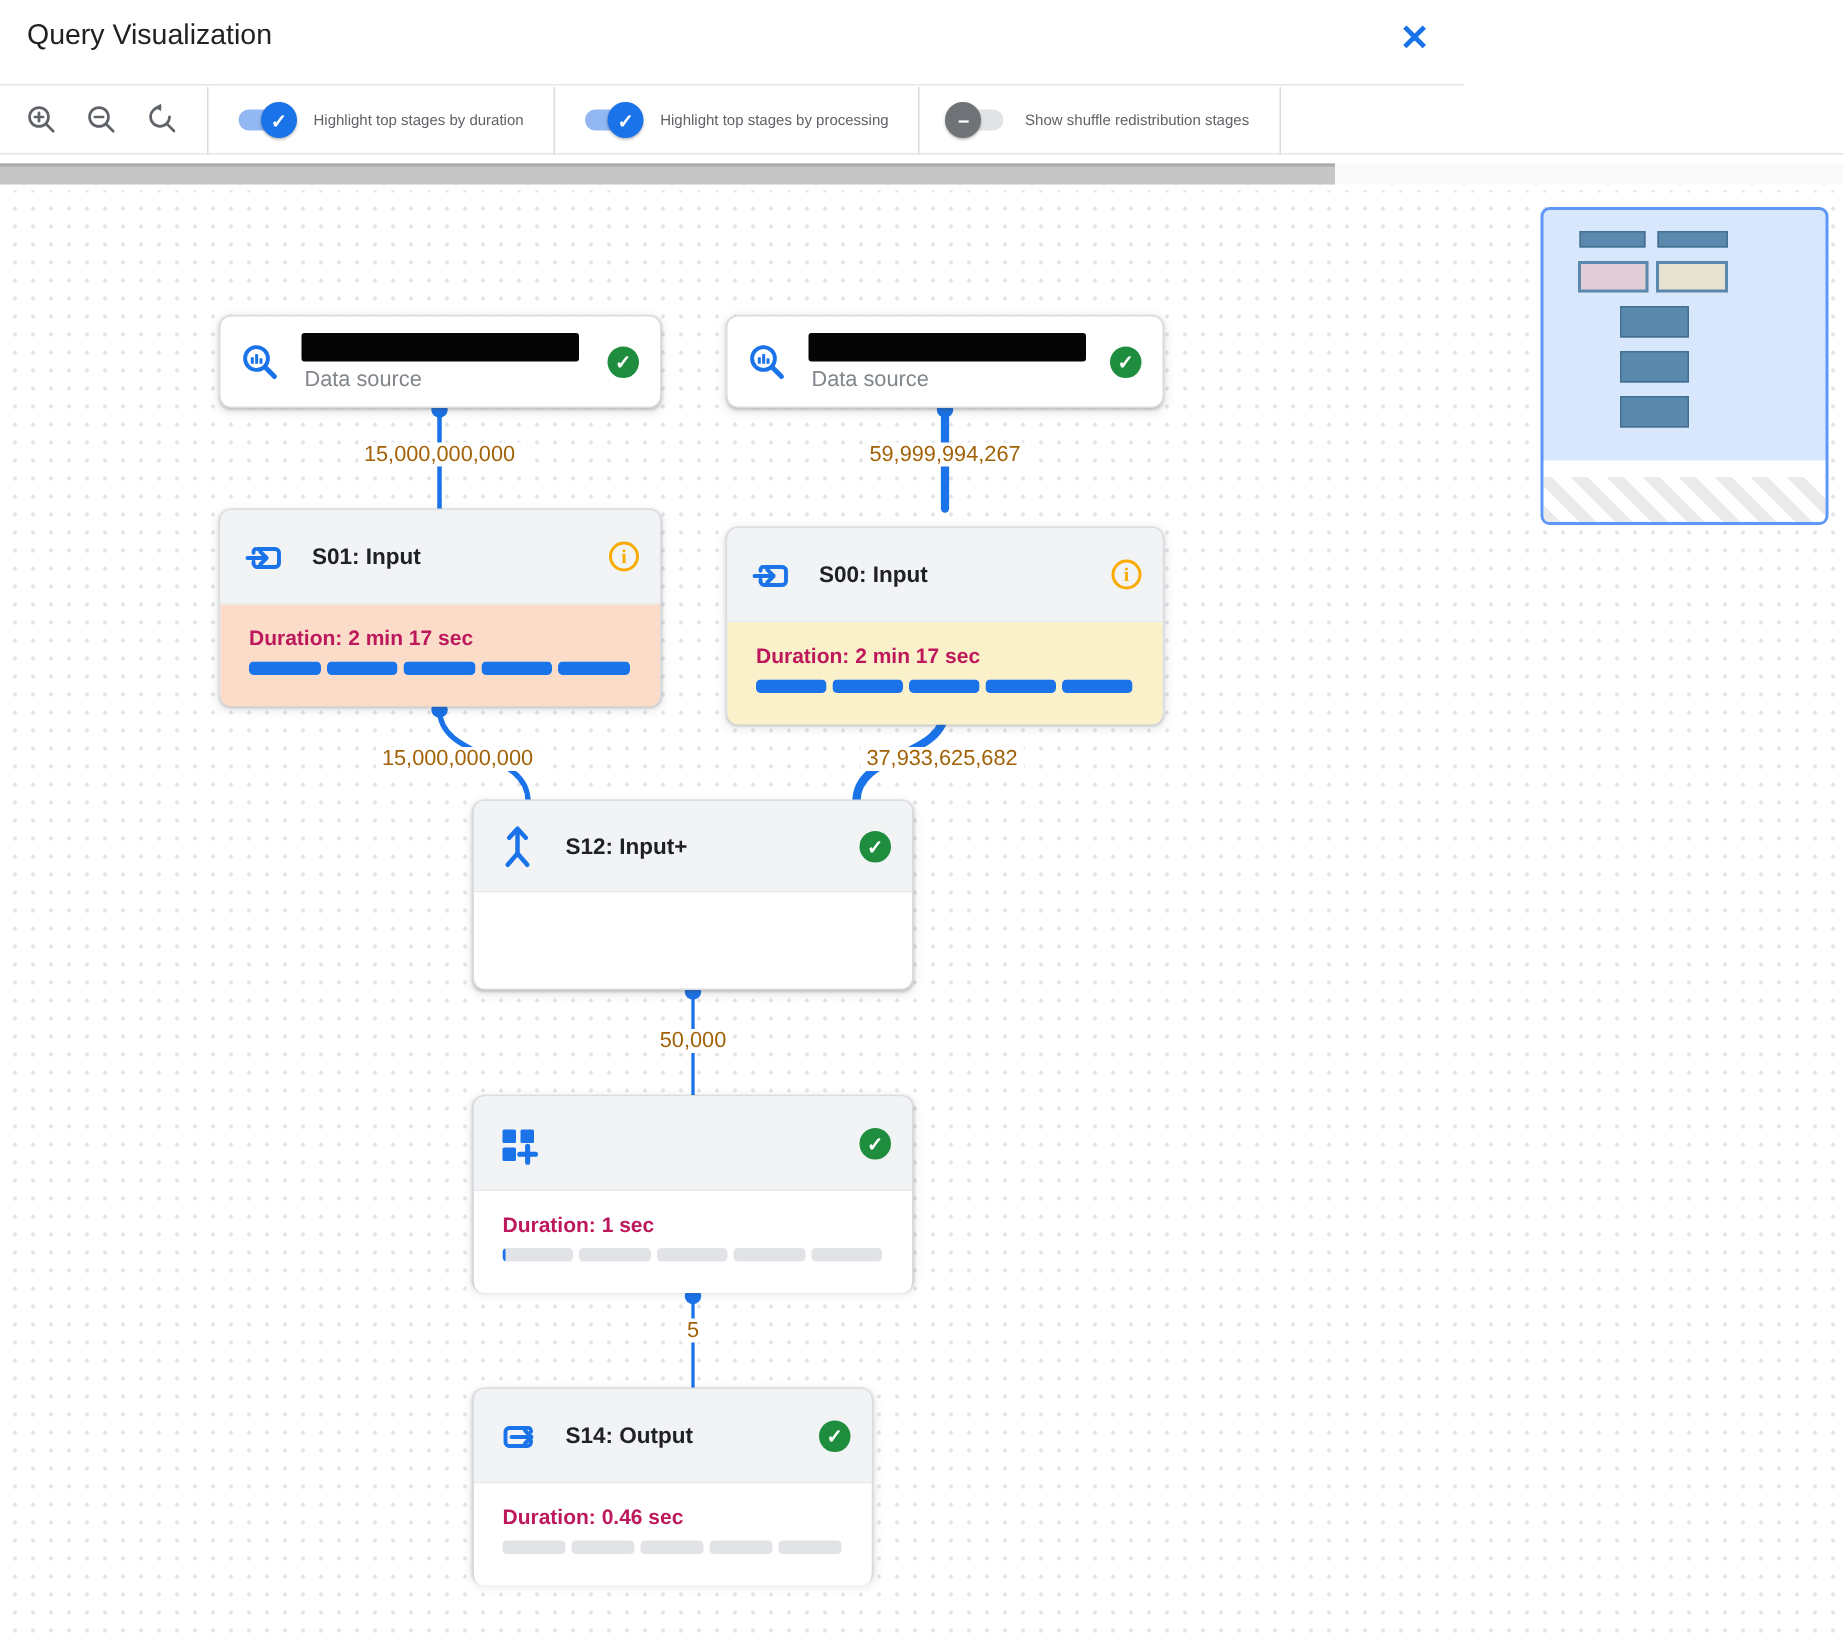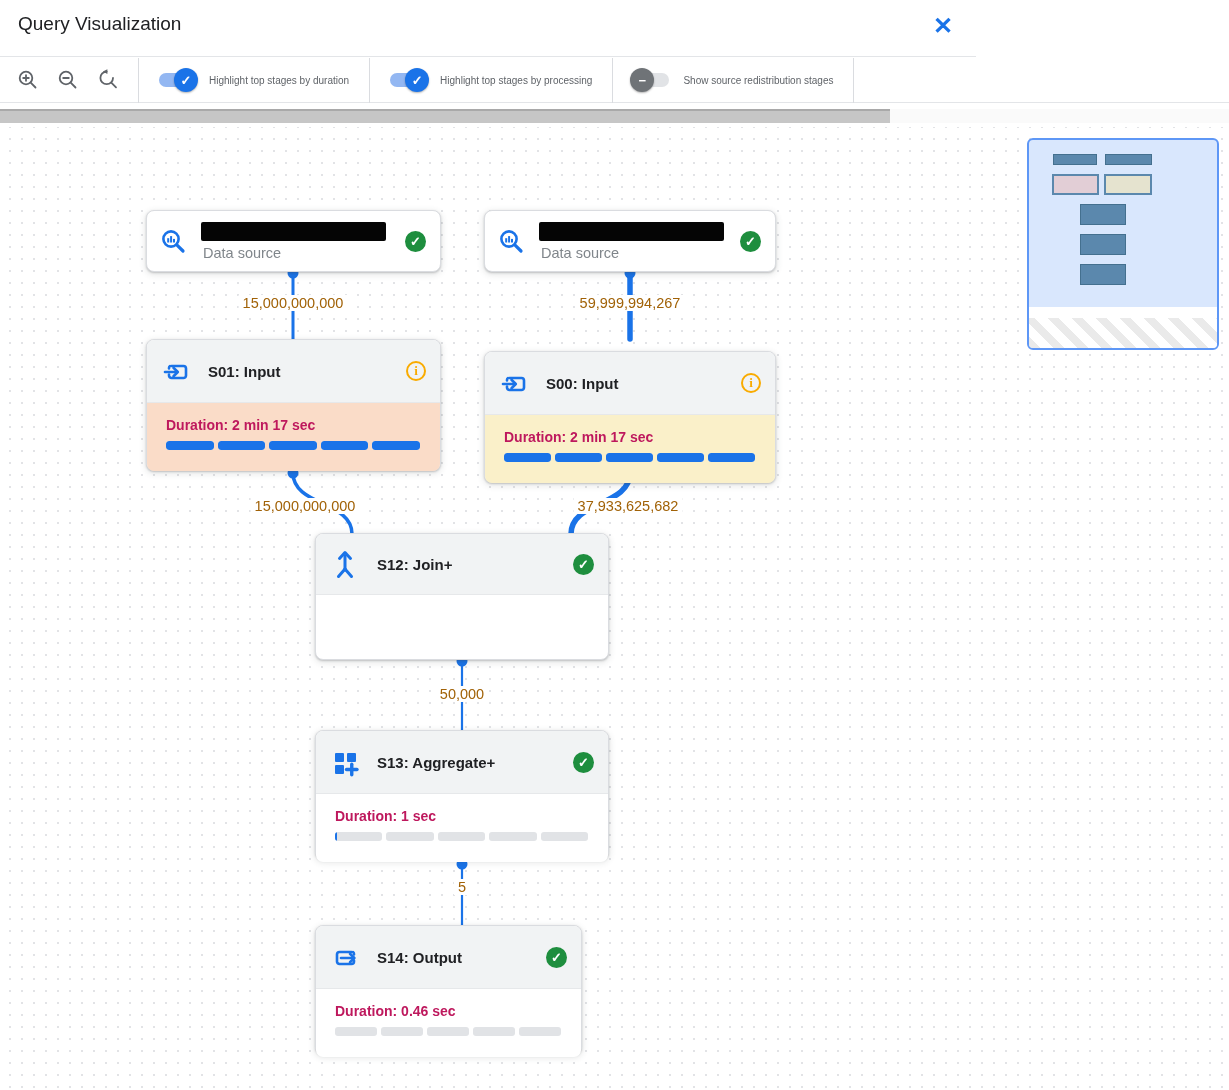--- a/index.html
+++ b/index.html
@@ -118,21 +118,21 @@
       <span class="knob">✓</span>
     </div>
     <span class="tgl-label">Highlight top stages by processing</span>
   </div>
   <div class="vdiv"></div>
 
   <div class="tgl-group">
     <div class="toggle" data-state="off">
       <span class="knob">−</span>
     </div>
-    <span class="tgl-label">Show source redistribution stages</span>
+    <span class="tgl-label">Show shuffle redistribution stages</span>
   </div>
   <div class="vdiv"></div>
 </div>
 
 <div class="hscroll-track">
   <div class="hscroll-thumb"></div>
 </div>
 
 <div class="canvas">
 
@@ -269,39 +269,38 @@
   <div class="card" style="left:315px; top:406px; width:294px; height:127px">
     <div class="stage-head" style="height:61px">
       <span class="node-icon" style="top:13px">
         <svg width="28" height="34" viewBox="0 0 28 34">
           <line class="bl" x1="14" y1="9" x2="14" y2="23" stroke-width="3"></line>
           <polyline class="bl" points="8.5,11.5 14,5.5 19.5,11.5" stroke-width="3" fill="none"></polyline>
           <line class="bl" x1="14" y1="22" x2="7.5" y2="29.5" stroke-width="3"></line>
           <line class="bl" x1="14" y1="22" x2="20.5" y2="29.5" stroke-width="3"></line>
         </svg>
       </span>
-      <span class="stage-title" style="line-height:61px">S12: Join+</span>
+      <span class="stage-title" style="line-height:61px">S12: Input+</span>
       <span class="trail-icon" style="top:20px">
         <span class="check-badge">✓</span>
       </span>
     </div>
   </div>
 
   <div class="card" style="left:315px; top:603px; width:294px; height:130px">
     <div class="stage-head">
       <span class="node-icon" style="top:18px">
         <svg width="28" height="28" viewBox="0 0 28 28">
           <rect x="4" y="4" width="9" height="9" fill="#1a73e8" rx="1"></rect>
           <rect x="16" y="4" width="9" height="9" fill="#1a73e8" rx="1"></rect>
           <rect x="4" y="16" width="9" height="9" fill="#1a73e8" rx="1"></rect>
           <line class="bl" x1="15.5" y1="20.5" x2="26" y2="20.5" stroke-width="3.4"></line>
           <line class="bl" x1="20.75" y1="15.2" x2="20.75" y2="25.8" stroke-width="3.4"></line>
         </svg>
       </span>
-      <span class="stage-title">S13: Aggregate+</span>
       <span class="trail-icon" style="top:21px">
         <span class="check-badge">✓</span>
       </span>
     </div>
     <div class="stage-body">
       <div class="duration">Duration: 1 sec</div>
       <div class="pbar">
         <span class="seg">
             <i class="seg-fill" style="width: 5%;"></i>
           </span>

